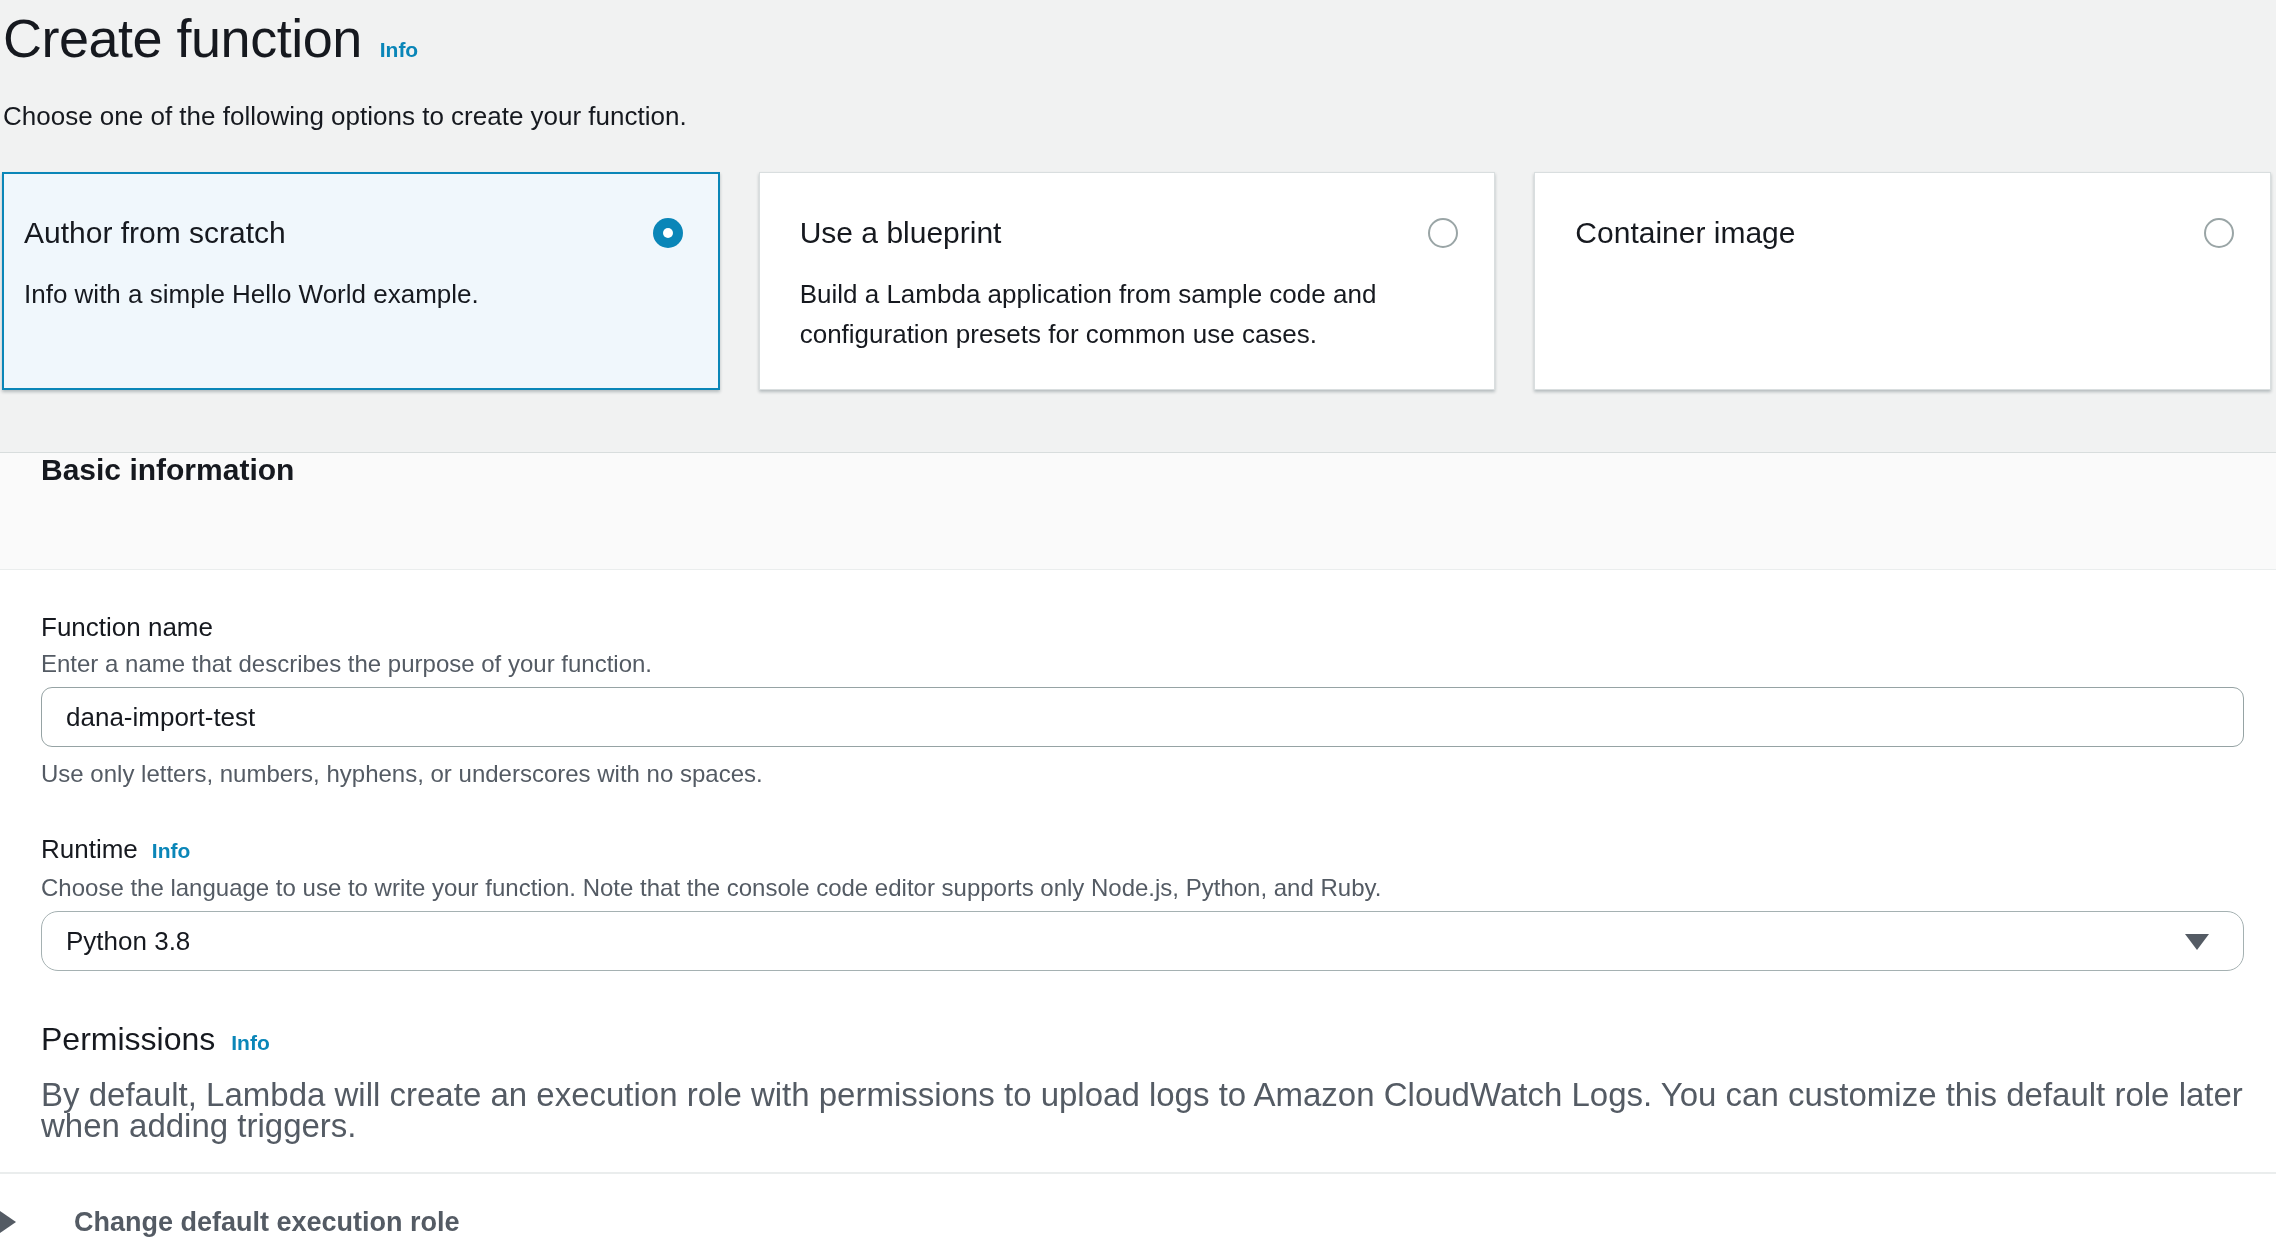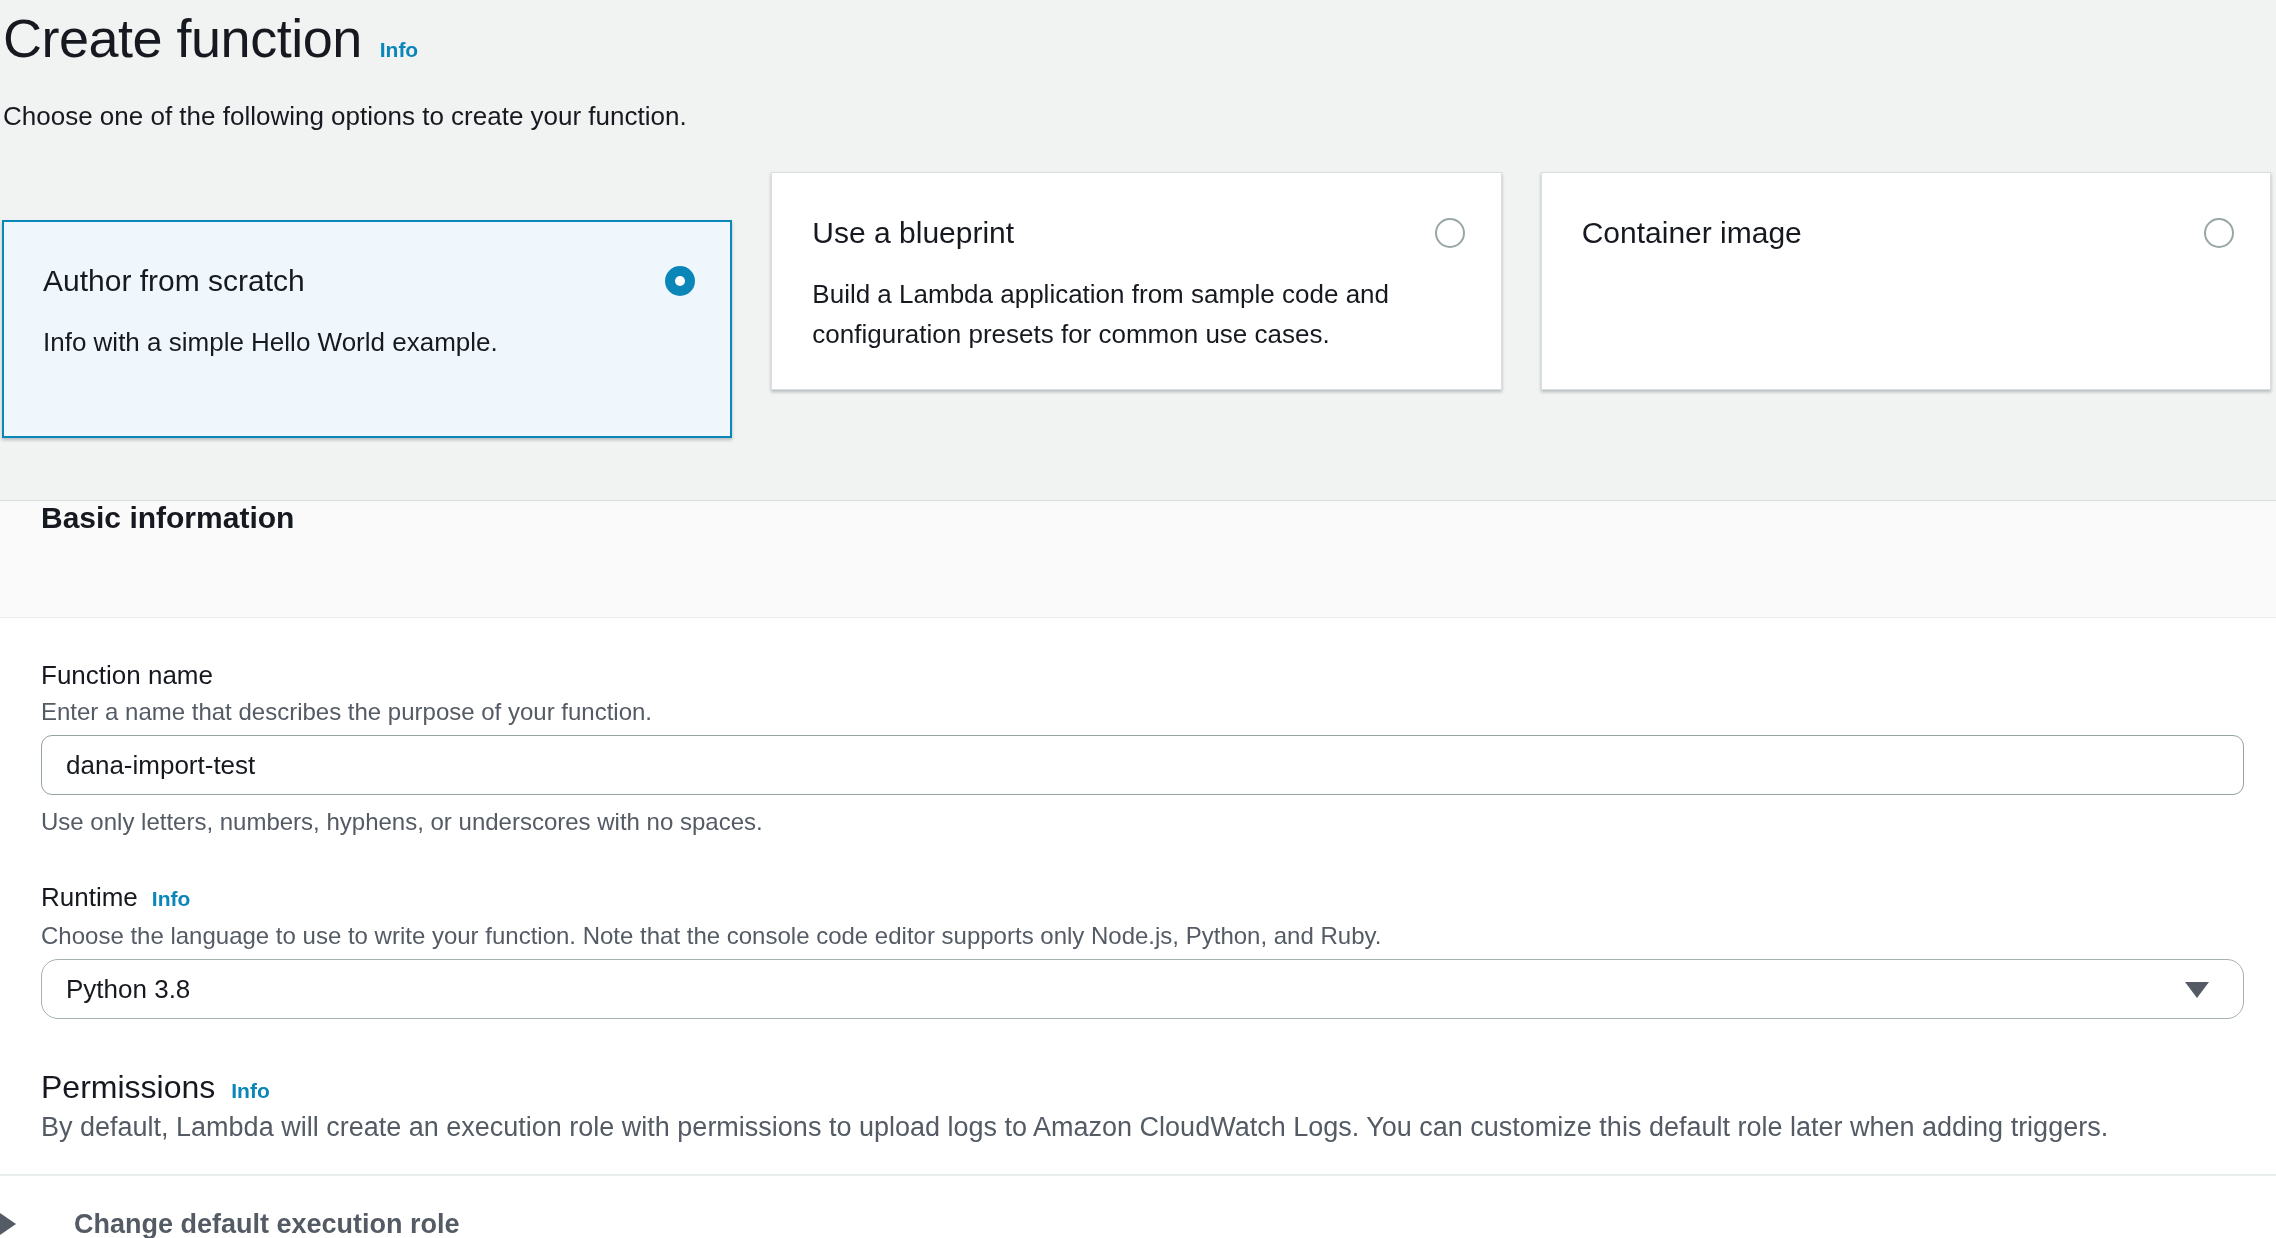--- a/index.html
+++ b/index.html
@@ -42,22 +42,21 @@
     height: 218px;
     background: #ffffff;
     border: 1px solid #d9dedf;
     box-shadow: 0 2px 3px rgba(0,28,36,0.25);
     padding: 41px 36px 0 40px;
     cursor: pointer;
   }
   .card.selected {
     background: #f0f7fc;
     border: 2px solid #0a86b8;
-    padding: 40px 35px 0 39px;
-    margin-top: 48px;
+    padding: 40px 35px 0 20px;
   }
   .card-head { display: flex; justify-content: space-between; align-items: flex-start; }
   .card-title { font-size: 30px; line-height: 38px; font-weight: 400; color: #16191f; }
   .radio {
     width: 30px; height: 30px;
     border-radius: 50%;
     margin-top: 4px;
     flex: 0 0 auto;
     cursor: pointer;
     position: relative;
@@ -125,21 +124,21 @@
     width: 0; height: 0;
     border-left: 12px solid transparent;
     border-right: 12px solid transparent;
     border-top: 16px solid #545b64;
   }
 
   
   .permissions { margin-top: 48px; padding-bottom: 31px; }
   .permissions-title { font-size: 32px; line-height: 40px; font-weight: 400; color: #16191f; }
   .perm-info { font-size: 21px; margin-left: 16px; }
-  .permissions-desc { margin-top: 1px; font-size: 27px; line-height: 31px; color: #545b64; }
+  .permissions-desc { margin-top: 16px; font-size: 33px; line-height: 31px; color: #545b64; }
 
   
   .divider { border-top: 2px solid #eaeded; }
   .expander {
     height: 96px;
     background: #fff;
     display: flex;
     align-items: center;
     cursor: pointer;
     gap: 36px;

